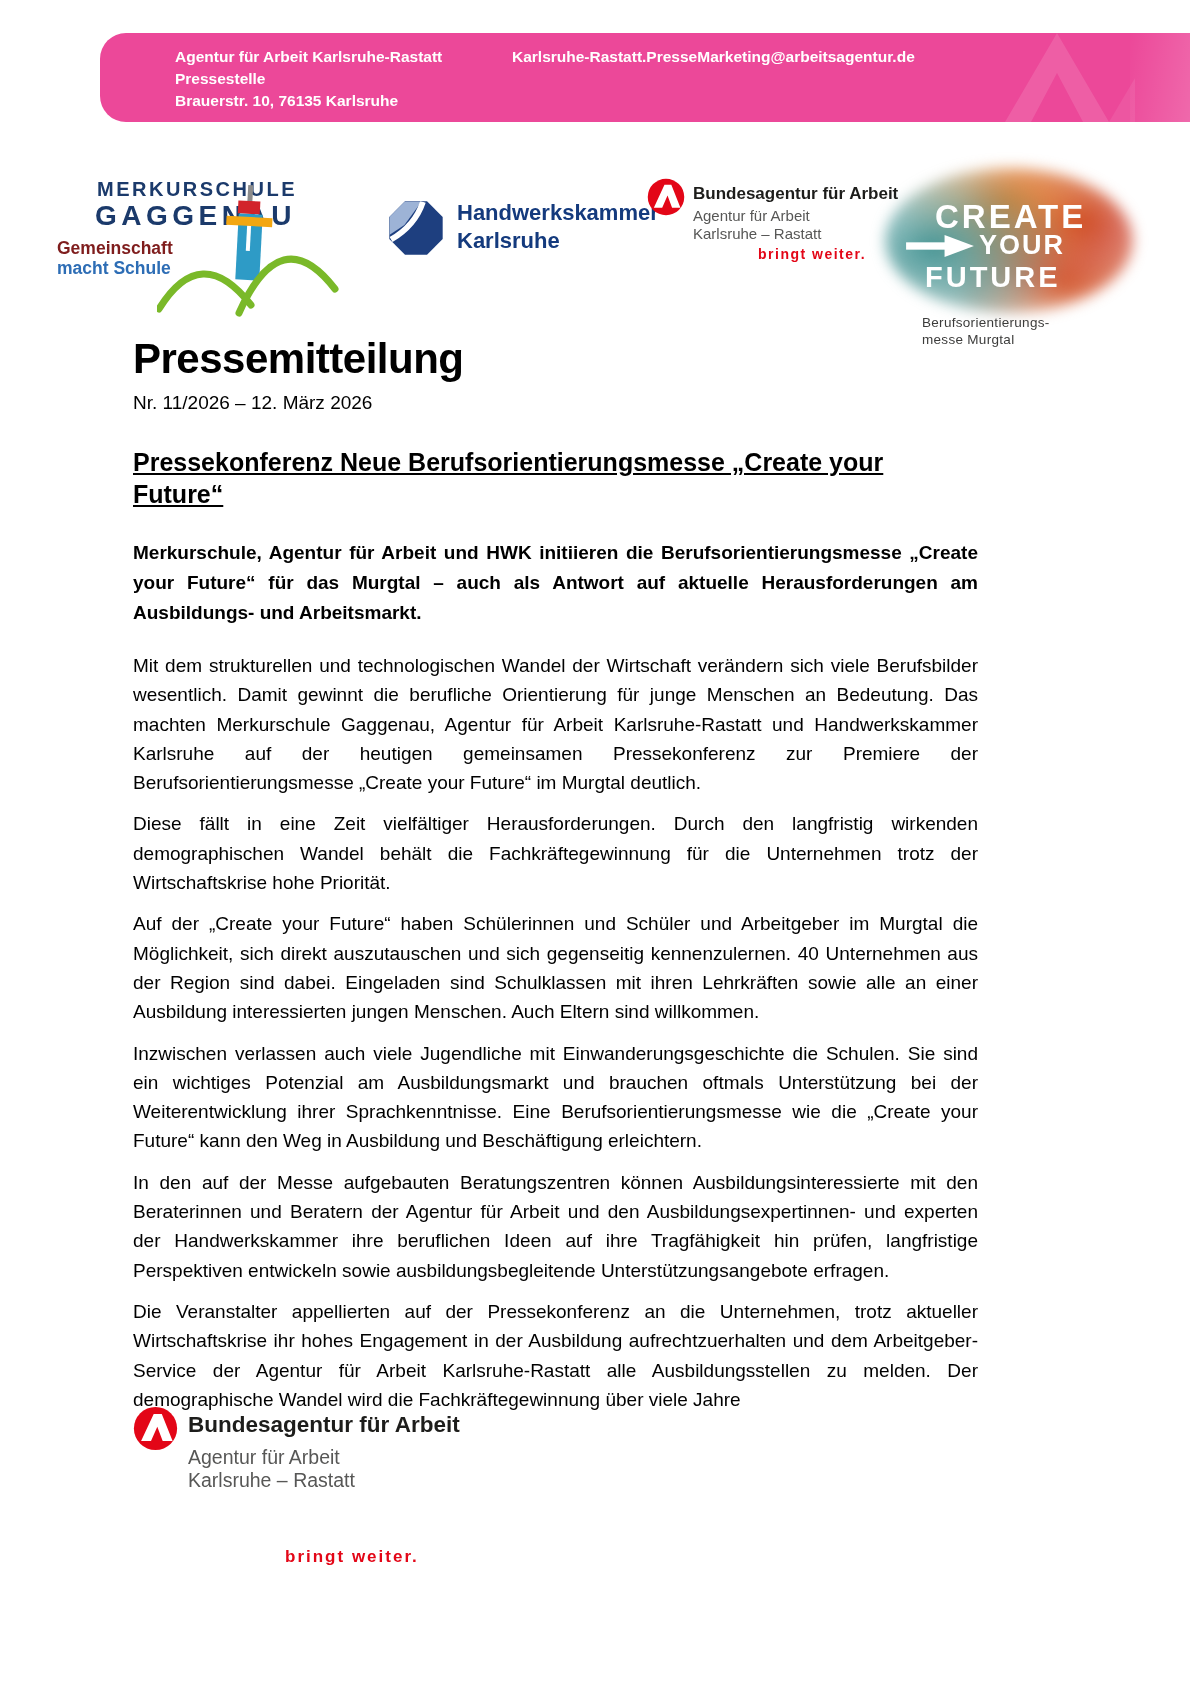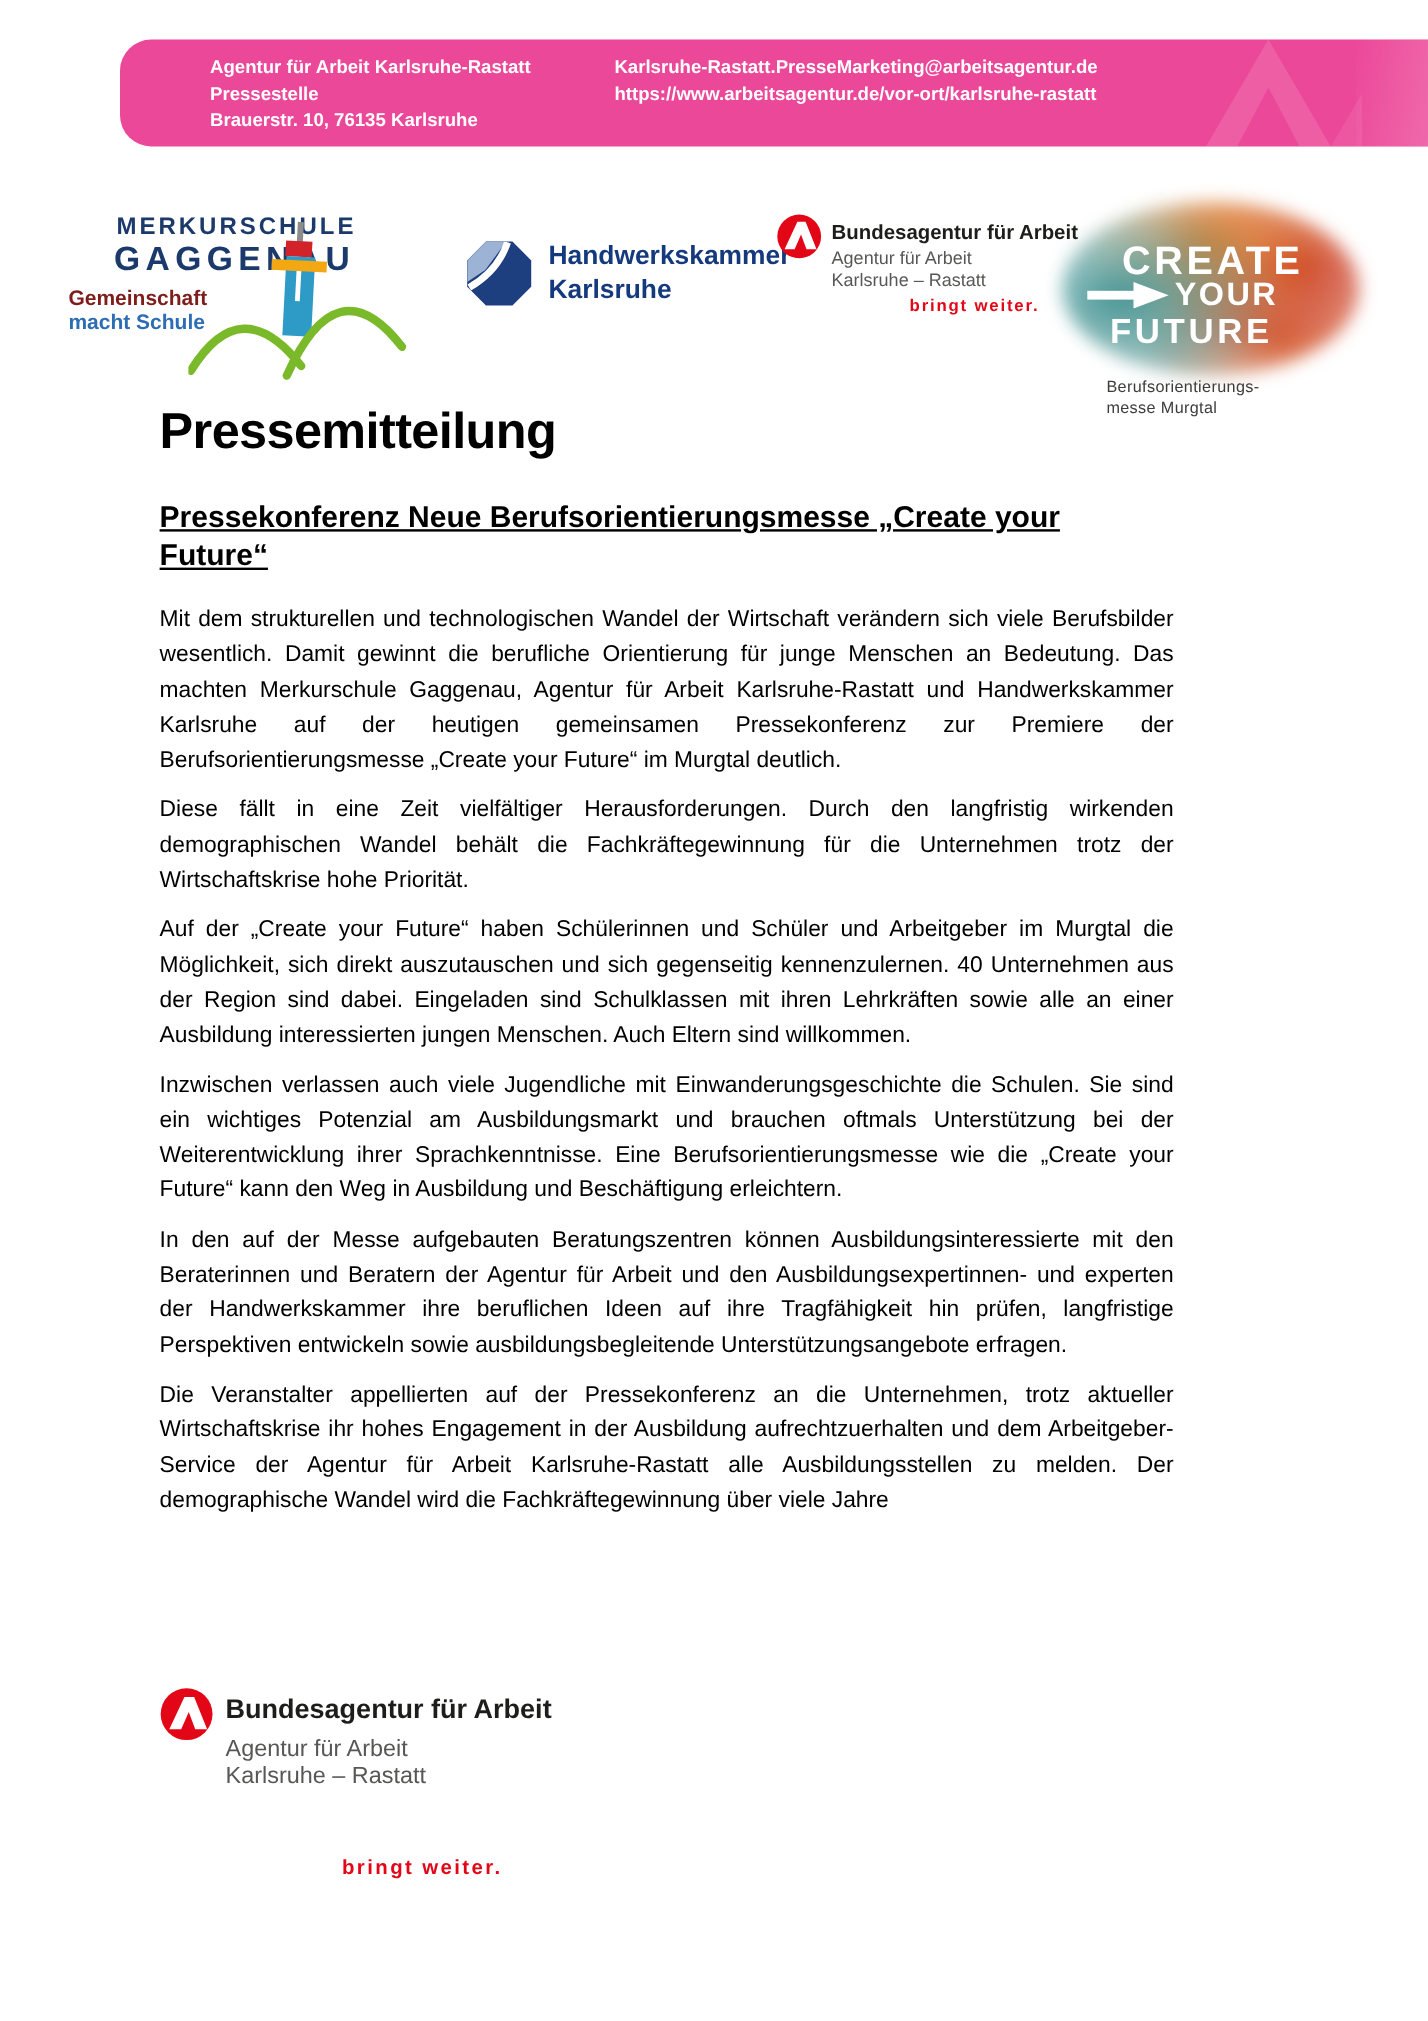--- a/index.html
+++ b/index.html
@@ -109,21 +109,20 @@
       <path d="M104 89 L130 89 L130 45 Z" fill="rgba(255,255,255,0.08)"></path>
     </svg>
     <div class="redbar-shade"></div>
     <div class="redbar-col left">
       <div>Agentur für Arbeit Karlsruhe-Rastatt</div>
       <div>Pressestelle</div>
       <div>Brauerstr. 10, 76135 Karlsruhe</div>
     </div>
     <div class="redbar-col right">
       <div>Karlsruhe-Rastatt.PresseMarketing@arbeitsagentur.de</div>
-      <div>https://www.arbeitsagentur.de/vor-ort/karlsruhe-rastatt</div>
     </div>
   </header>
 
   <div class="mk">
     <div class="mk-l1">MERKURSCHULE</div>
     <div class="mk-l2">GAGGENAU</div>
     <div class="mk-t1">Gemeinschaft</div>
     <div class="mk-t2">macht Schule</div>
     <svg class="mk-art" width="182" height="148" viewBox="0 0 182 148">
       <g transform="rotate(3 92 70)">
@@ -178,21 +177,23 @@
       </svg>
       <span class="cyf-your">YOUR</span>
     </div>
     <div class="cyf-line cyf-future">FUTURE</div>
     <div class="cyf-cap cyf-cap1">Berufsorientierungs-</div>
     <div class="cyf-cap cyf-cap2">messe Murgtal</div>
   </div>
 
   <main class="doc">
     <h1 class="doc-title">Pressemitteilung</h1>
+    <div class="doc-date">Nr. 11/2026 – 12. März 2026</div>
     <h2 class="doc-headline">Pressekonferenz Neue Berufsorientierungsmesse „Create your Future“</h2>
+    <p class="doc-lead">Merkurschule, Agentur für Arbeit und HWK initiieren die Berufsorientierungsmesse „Create your Future“ für das Murgtal – auch als Antwort auf aktuelle Herausforderungen am Ausbildungs- und Arbeitsmarkt.</p>
     <div class="doc-body">
       <p>Mit dem strukturellen und technologischen Wandel der Wirtschaft verändern sich viele Berufsbilder wesentlich. Damit gewinnt die berufliche Orientierung für junge Menschen an Bedeutung. Das machten Merkurschule Gaggenau, Agentur für Arbeit Karlsruhe-Rastatt und Handwerkskammer Karlsruhe auf der heutigen gemeinsamen Pressekonferenz zur Premiere der Berufsorientierungsmesse „Create your Future“ im Murgtal deutlich.</p>
       <p>Diese fällt in eine Zeit vielfältiger Herausforderungen. Durch den langfristig wirkenden demographischen Wandel behält die Fachkräftegewinnung für die Unternehmen trotz der Wirtschaftskrise hohe Priorität.</p>
       <p>Auf der „Create your Future“ haben Schülerinnen und Schüler und Arbeitgeber im Murgtal die Möglichkeit, sich direkt auszutauschen und sich gegenseitig kennenzulernen. 40 Unternehmen aus der Region sind dabei. Eingeladen sind Schulklassen mit ihren Lehrkräften sowie alle an einer Ausbildung interessierten jungen Menschen. Auch Eltern sind willkommen.</p>
       <p>Inzwischen verlassen auch viele Jugendliche mit Einwanderungsgeschichte die Schulen. Sie sind ein wichtiges Potenzial am Ausbildungsmarkt und brauchen oftmals Unterstützung bei der Weiterentwicklung ihrer Sprachkenntnisse. Eine Berufsorientierungsmesse wie die „Create your Future“ kann den Weg in Ausbildung und Beschäftigung erleichtern.</p>
       <p>In den auf der Messe aufgebauten Beratungszentren können Ausbildungsinteressierte mit den Beraterinnen und Beratern der Agentur für Arbeit und den Ausbildungsexpertinnen- und experten der Handwerkskammer ihre beruflichen Ideen auf ihre Tragfähigkeit hin prüfen, langfristige Perspektiven entwickeln sowie ausbildungsbegleitende Unterstützungsangebote erfragen.</p>
       <p>Die Veranstalter appellierten auf der Pressekonferenz an die Unternehmen, trotz aktueller Wirtschaftskrise ihr hohes Engagement in der Ausbildung aufrechtzuerhalten und dem Arbeitgeber-Service der Agentur für Arbeit Karlsruhe-Rastatt alle Ausbildungsstellen zu melden. Der demographische Wandel wird die Fachkräftegewinnung über viele Jahre</p>
     </div>
   </main>
 

